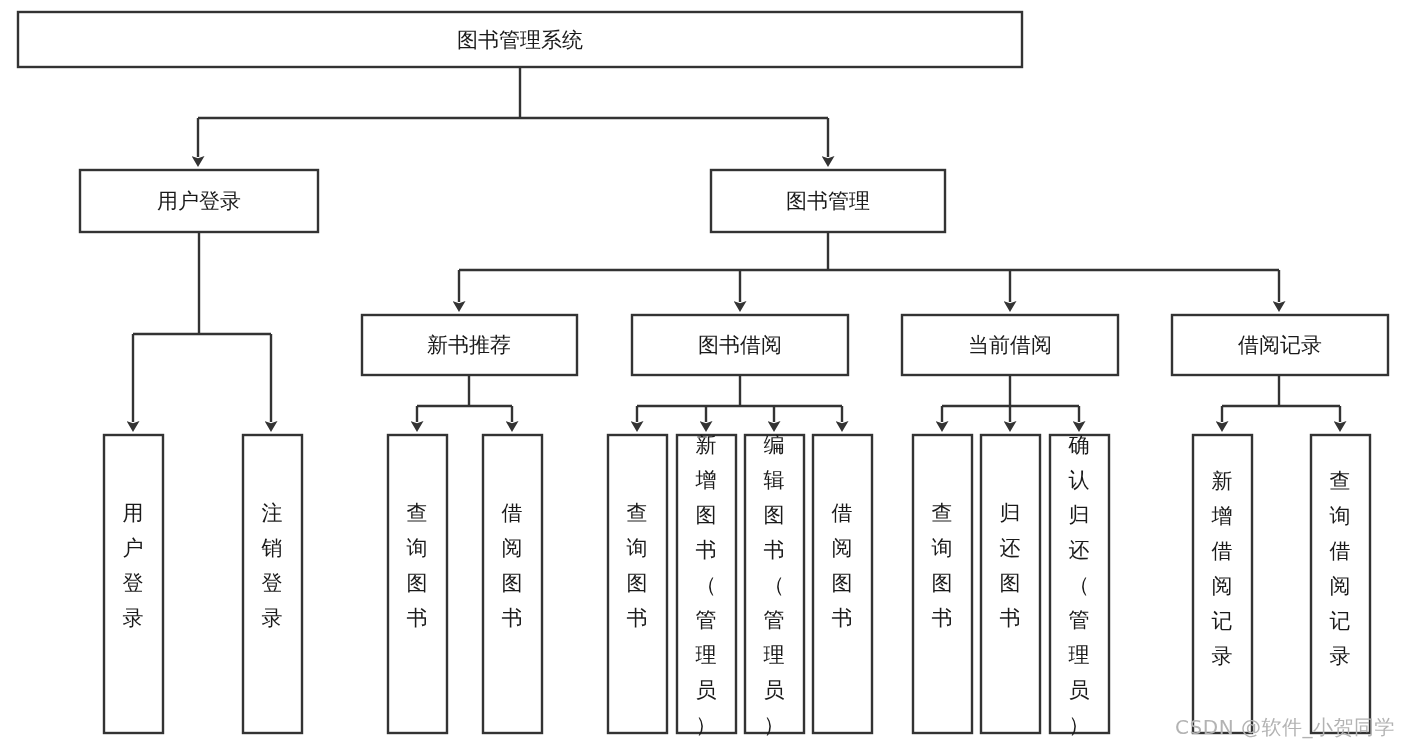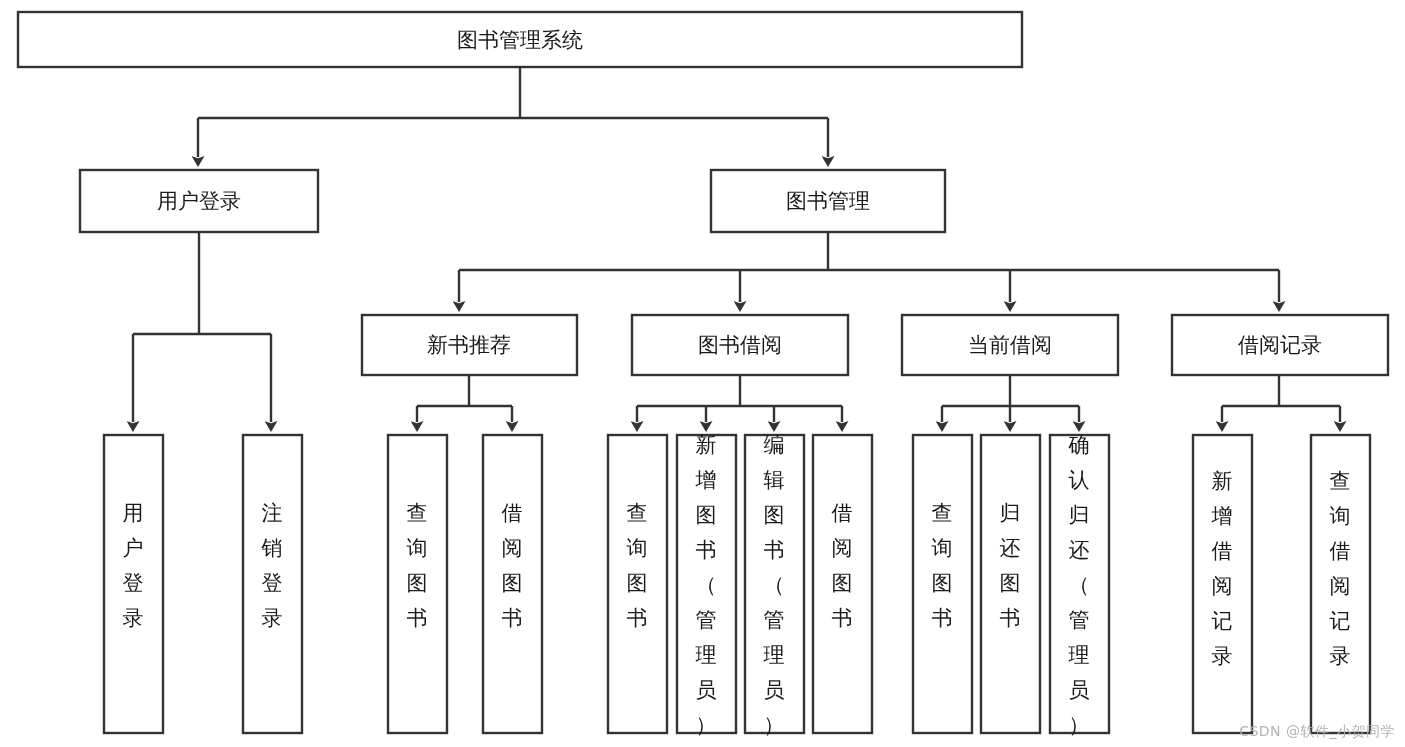--- a/index.html
+++ b/index.html
@@ -43,21 +43,21 @@
     fill: none;
   }
   .edge-arrow {
     fill: #333333;
   }
   .watermark {
     position: absolute;
     right: 10px;
     bottom: 6px;
     font-family: "DejaVu Sans", "Liberation Sans", sans-serif;
-    font-size: 14px;
+    font-size: 20px;
     color: #b3b3b3;
     white-space: nowrap;
     letter-spacing: 0.5px;
     pointer-events: none;
   }
 </style>
 </head>
 <body>
 
 <svg id="diagram" viewBox="0 0 1405 747" xmlns="http://www.w3.org/2000/svg">

